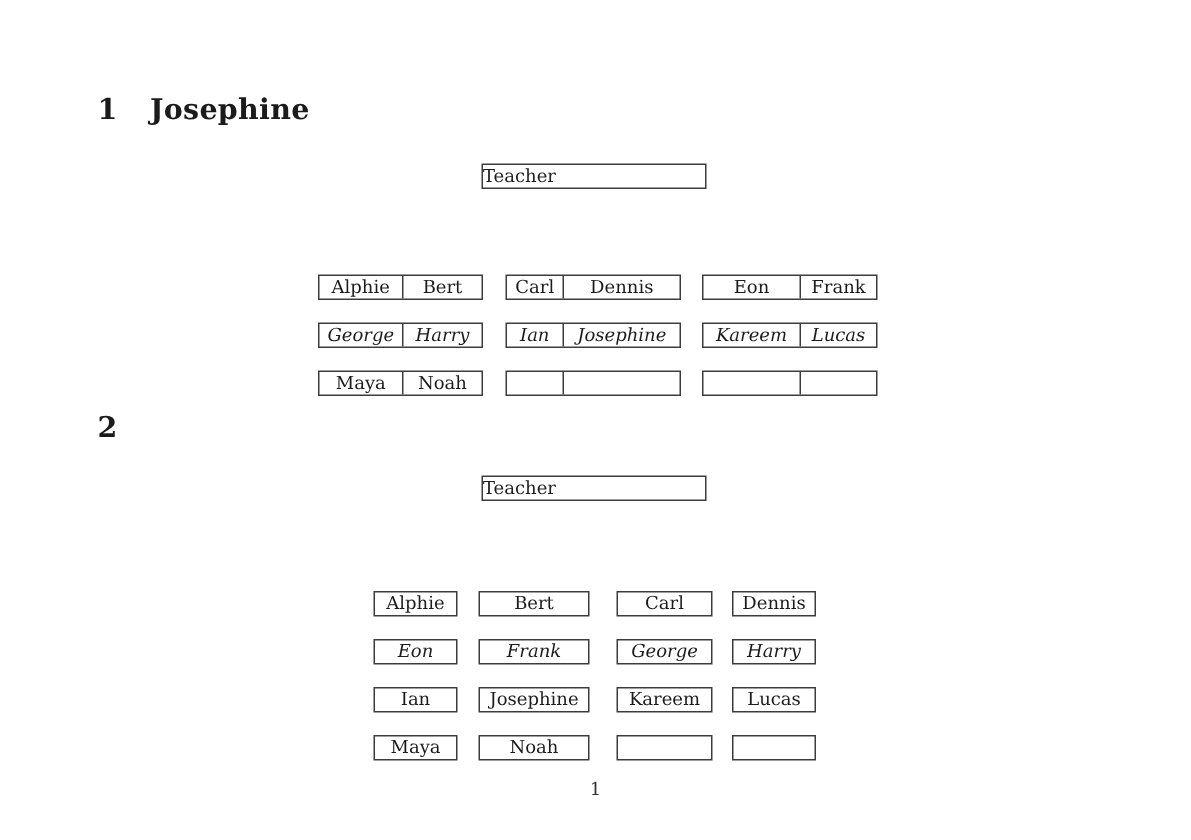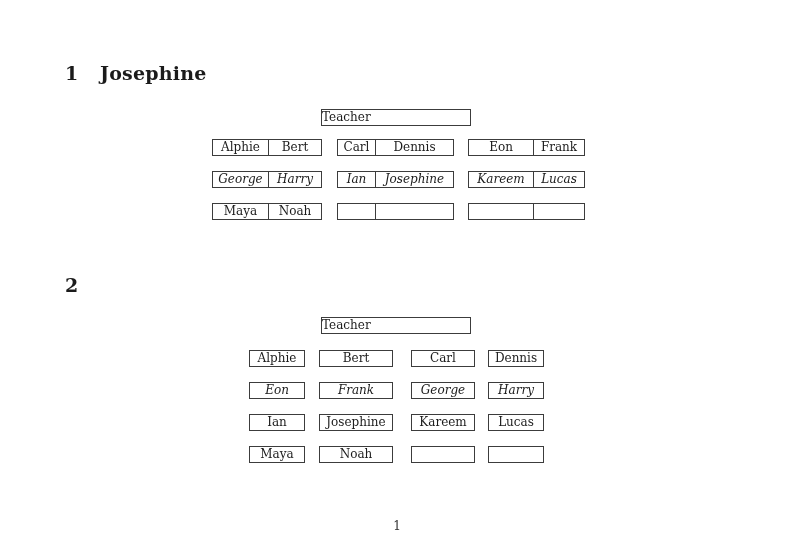--- a/index.html
+++ b/index.html
@@ -22,21 +22,21 @@
   .h2 { top: 274px; }
 
   .teacher {
     position: absolute; left: 321px; width: 148px; height: 15px;
     border: 1px solid #3c3c3c;
     text-align: left; font-size: 12px; line-height: 15px;
   }
   .t1 { top: 109px; }
   .t2 { top: 317px; }
 
-  .grid { position: absolute; }
+  .grid { position: absolute; margin-top: 44px; }
   .grid-classical { left: 212px; top: 139px; width: 374px; height: 82px; }
   .grid-distributed { left: 249px; top: 350px; width: 296px; height: 114px; }
 
   .pair {
     position: absolute; display: flex; height: 15px;
     border: 1px solid #3c3c3c; background: #ffffff;
   }
   .pair .cell { font-size: 12px; line-height: 15px; text-align: center; white-space: nowrap; overflow: hidden; }
   .pair .cl { border-right: 1px solid #3c3c3c; }
   .p0 { left: 0; }    .p0 .cl { width: 55px; } .p0 .cr { width: 52px; }

